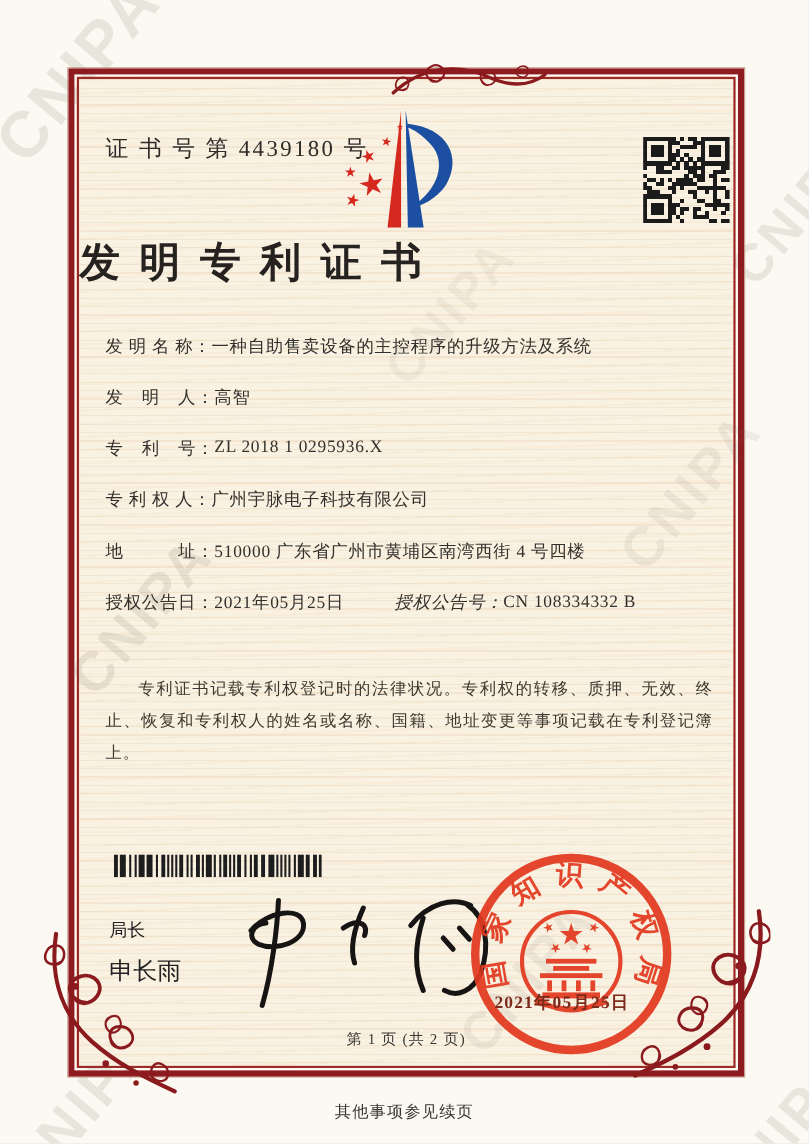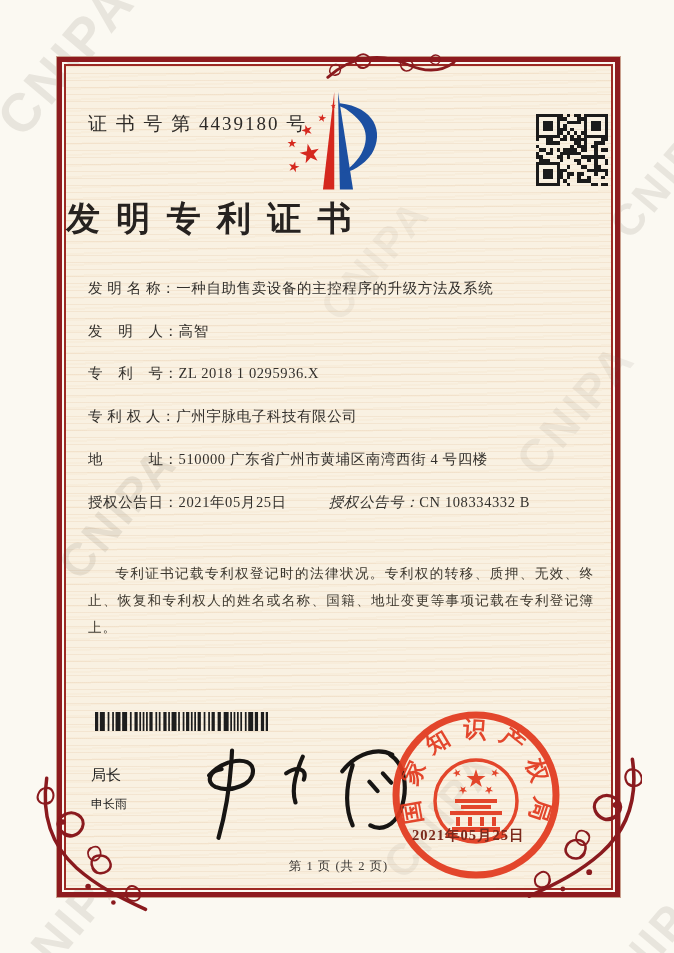--- a/index.html
+++ b/index.html
@@ -40,21 +40,21 @@
   .fvalue{white-space:pre;}
   .grant-label{margin-left:42px;font-style:italic;}
   
   .paras{position:absolute;left:22px;top:494px;width:506px;font-size:13.6px;line-height:27px;
          letter-spacing:0.8px;color:#3d382f;text-align:justify;}
   .paras p{margin:0;text-indent:2em;}
   
   .barcode{position:absolute;left:29px;top:646px;width:173px;height:19px;}
   
   .comm-label{position:absolute;left:25px;top:700px;font-size:15px;font-family:"Liberation Sans","DejaVu Sans",sans-serif;color:#222;}
-  .comm-name{position:absolute;left:25px;top:730px;font-size:12px;font-family:"Liberation Sans","DejaVu Sans",sans-serif;color:#222;}
+  .comm-name{position:absolute;left:25px;top:730px;font-size:20px;font-family:"Liberation Sans","DejaVu Sans",sans-serif;color:#222;}
   .signature{position:absolute;left:118px;top:672px;width:250px;height:104px;z-index:3;}
   .seal{position:absolute;left:324px;top:643px;width:172px;height:172px;z-index:3;opacity:0.93;}
   .seal-date{position:absolute;left:346px;top:760px;width:160px;font-size:14.5px;letter-spacing:1px;
              color:#7c2a1c;z-index:4;font-weight:bold;}
   .page-no{position:absolute;left:0;right:0;top:792px;text-align:center;font-size:12.5px;letter-spacing:1px;color:#3a3733;}
   
   .footer-note{position:absolute;left:0;right:0;top:918px;text-align:center;font-size:13.5px;
                letter-spacing:1px;color:#3a3733;z-index:1;}
   .orn{position:absolute;z-index:3;pointer-events:none;}
   .orn-top{left:324px;top:46px;width:132px;height:42px;}
@@ -504,13 +504,14 @@
       <use href="#curl" transform="translate(12,22) scale(0.6) rotate(-40)"></use>
       <use href="#curl" transform="translate(44,66) scale(0.5) rotate(110)"></use>
     </g>
     <g fill="#8a1a1e">
       <circle cx="22" cy="40" r="2.4"></circle>
         <circle cx="44" cy="96" r="2.4"></circle>
         <circle cx="66" cy="110" r="2"></circle>
     </g>
   </svg>
 
+  <div class="footer-note">其他事项参见续页</div>
 </div>
 
 </body></html>

